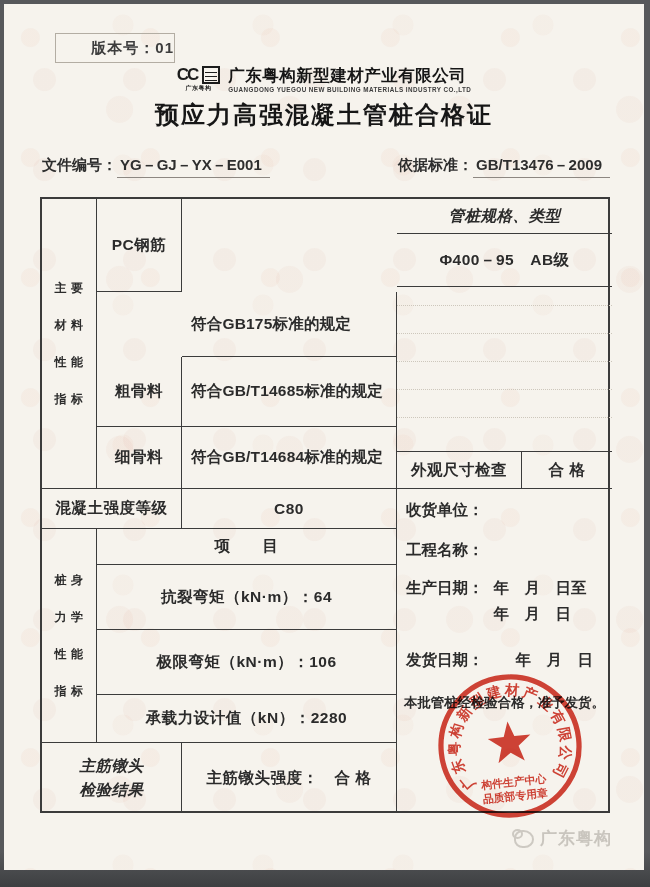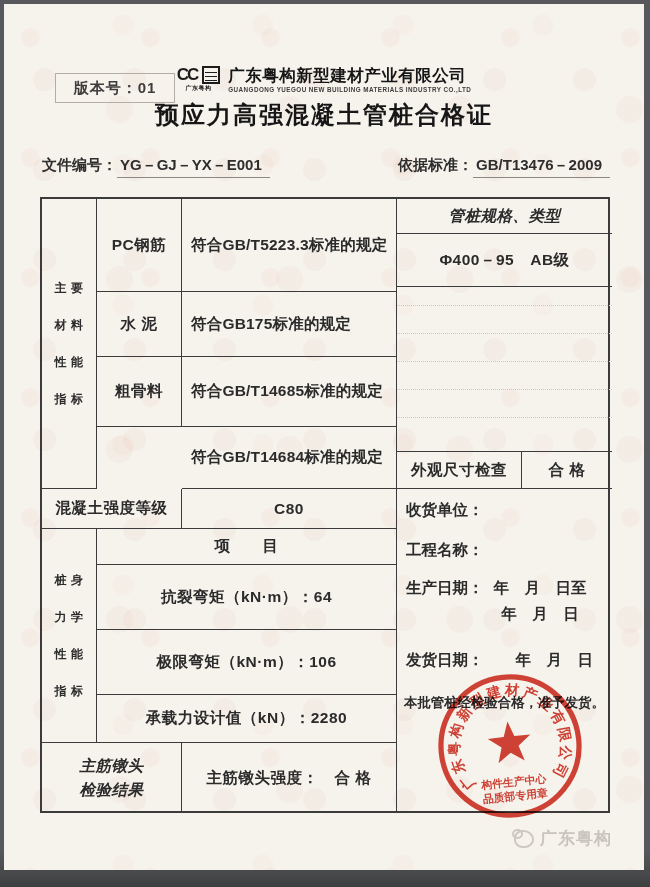--- a/index.html
+++ b/index.html
@@ -14,22 +14,22 @@
     background-image:
       radial-gradient(circle at 22% 28%, rgba(216,126,92,0.06) 0 9px, transparent 10px),
       radial-gradient(circle at 68% 62%, rgba(210,110,85,0.05) 0 13px, transparent 14px),
       radial-gradient(circle at 45% 84%, rgba(200,100,80,0.05) 0 11px, transparent 12px),
       radial-gradient(circle at 85% 15%, rgba(216,126,92,0.045) 0 10px, transparent 11px);
     background-size:120px 120px,170px 170px,90px 90px,140px 140px;
     color:#2b2b2b;
   }
   .version-box{
     position:absolute;left:51px;top:29px;width:118px;height:28px;
-    border:1.5px solid #b3ada3;display:flex;align-items:center;justify-content:center;
-    font-size:15px;font-weight:700;color:#3d3d3d;letter-spacing:1px;margin-top:40px;
+    border:1.5px solid #b3ada3;display:flex;align-items:center;justify-content:flex-end;
+    font-size:15px;font-weight:700;color:#3d3d3d;letter-spacing:1px;
   }
   .header{position:absolute;left:0;top:62px;width:100%;text-align:center;}
   .logo-row{display:flex;justify-content:center;align-items:flex-start;gap:8px;}
   .logo{display:flex;flex-direction:column;align-items:center;line-height:1;}
   .logo-mark{display:flex;gap:2px;font-weight:900;font-size:17px;color:#1c1c1c;letter-spacing:-2px;}
   .logo-box{display:inline-block;width:12px;height:12px;border:2.5px solid #1c1c1c;margin-left:3px;
     background:repeating-linear-gradient(#1c1c1c 0 1.5px, transparent 1.5px 4px);background-clip:content-box;padding:1px;}
   .logo-sub{font-size:6px;font-weight:700;color:#1c1c1c;margin-top:1px;letter-spacing:0.5px;}
   .company-block{display:flex;flex-direction:column;align-items:flex-start;line-height:1.15;}
   .company-name{font-size:16.5px;font-weight:900;color:#161616;letter-spacing:0.5px;}
@@ -106,28 +106,27 @@
   <div class="table">
 
     <div class="cell vlabel" style="left:0;top:0;width:55px;height:290px;">
       <span>主 要</span>
       <span>材 料</span>
       <span>性 能</span>
       <span>指 标</span>
     </div>
 
     <div class="cell" style="left:55px;top:0;width:85px;height:93px;">PC钢筋</div>
-    <div class="cell l" style="left:140px;top:0;width:215px;height:93px;">符合GB/T5223.3标准的规定</div>
 
-    <div class="cell" style="left:55px;top:93px;width:85px;height:65px;">水 泥</div>
     <div class="cell l" style="left:140px;top:93px;width:215px;height:65px;">符合GB175标准的规定</div>
 
     <div class="cell" style="left:55px;top:158px;width:85px;height:70px;">粗骨料</div>
     <div class="cell l" style="left:140px;top:158px;width:215px;height:70px;">符合GB/T14685标准的规定</div>
 
+    <div class="cell" style="left:55px;top:228px;width:85px;height:62px;">细骨料</div>
     <div class="cell l" style="left:140px;top:228px;width:215px;height:62px;">符合GB/T14684标准的规定</div>
 
     <div class="cell" style="left:0;top:290px;width:140px;height:40px;">混凝土强度等级</div>
     <div class="cell" style="left:140px;top:290px;width:215px;height:40px;">C80</div>
 
     <div class="cell vlabel" style="left:0;top:330px;width:55px;height:214px;">
       <span>桩 身</span>
       <span>力 学</span>
       <span>性 能</span>
       <span>指 标</span>
@@ -150,21 +149,21 @@
       <div class="dotline"></div>
       <div class="dotline"></div>
       <div class="dotline"></div>
       <div class="dotline"></div>
       <div class="dotline"></div>
     </div>
 
     <div class="cell" style="left:355px;top:253px;width:125px;height:37px;text-align:center;">外观尺寸检查</div>
     <div class="cell no-r" style="left:480px;top:253px;width:90px;height:37px;">合 格</div>
 
-    <div class="bigcell no-r no-b" style="left:355px;top:290px;width:215px;height:324px;text-align:center;">
+    <div class="bigcell no-r no-b" style="left:355px;top:290px;width:215px;height:324px;">
       <div class="fieldrow" style="top:8px;">
         <span>收货单位：</span>
       </div>
       <div class="fieldrow" style="top:48px;">
         <span>工程名称：</span>
       </div>
       <div class="fieldrow" style="top:86px;">
         <span>生产日期：</span>
         <span class="datecol">
           <span>年　月　日至</span>

